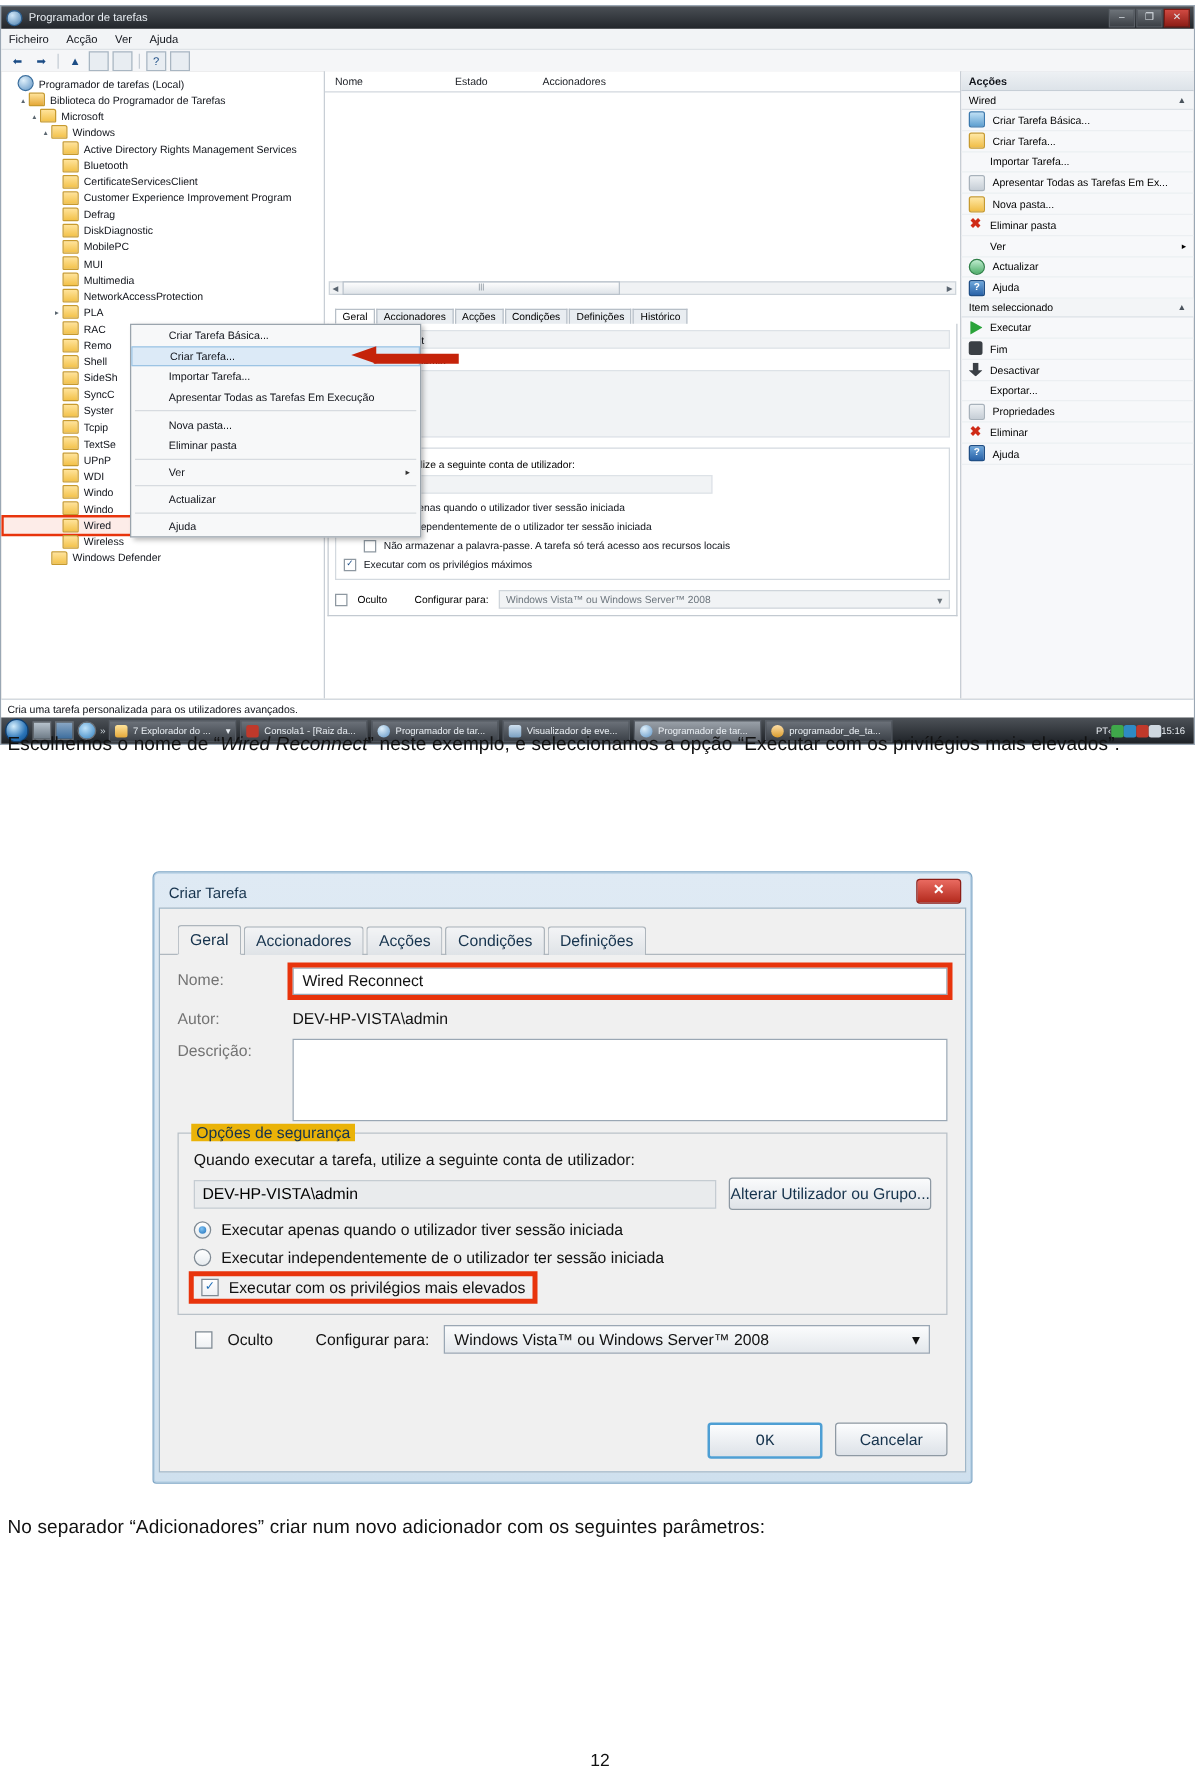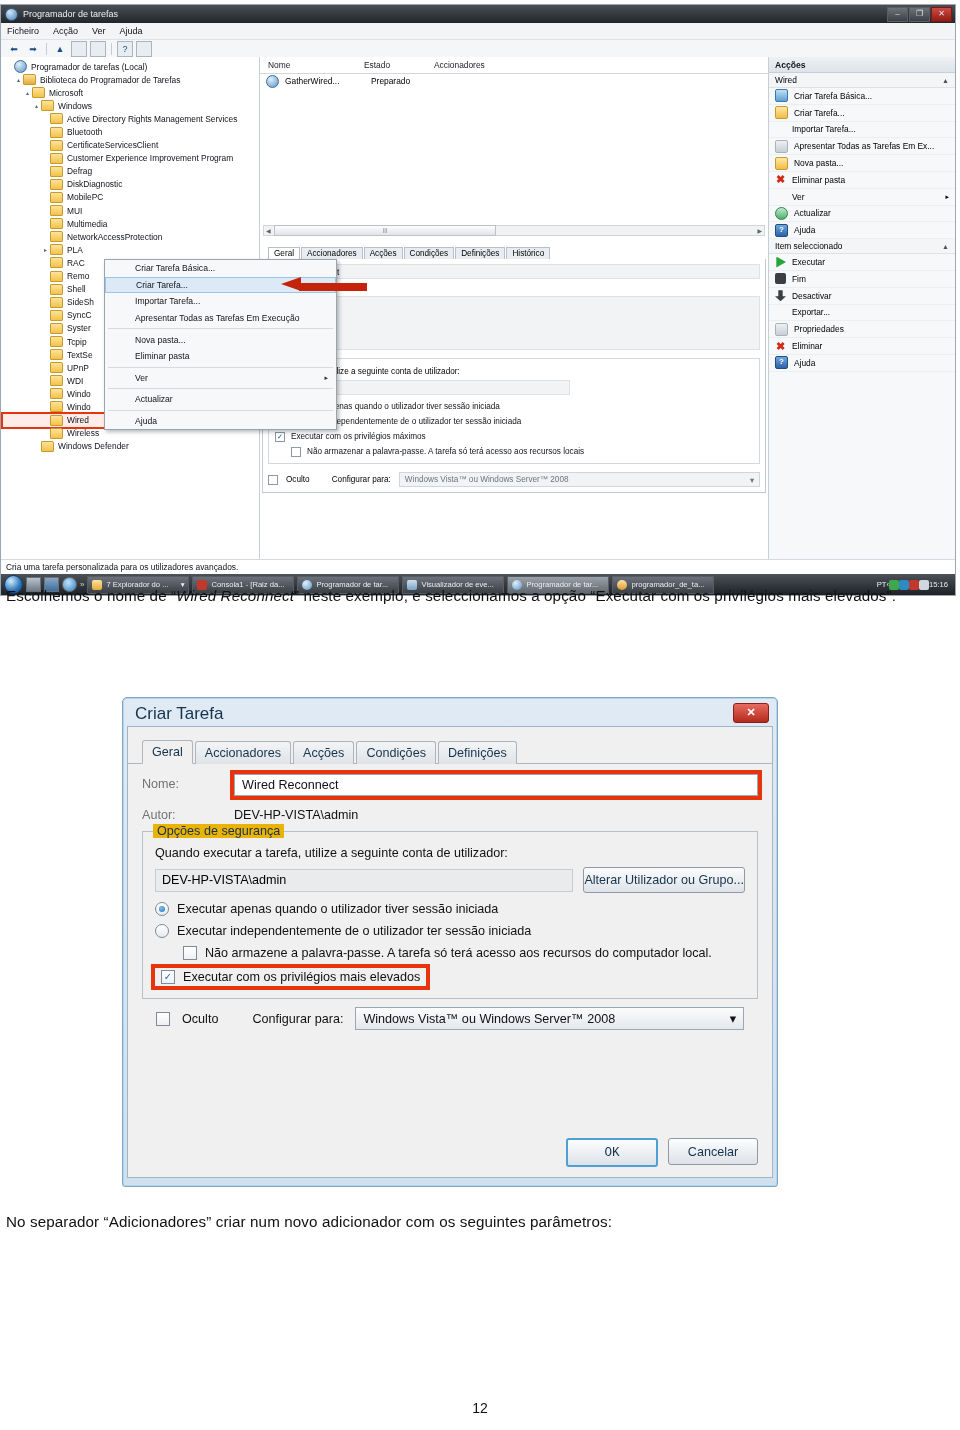--- a/index.html
+++ b/index.html
@@ -151,21 +151,21 @@
 
   
   .para{position:absolute;font-size:15.2px;line-height:24px;color:#111;letter-spacing:.1px;}
   .para i{font-style:italic;}
 
   
   .shot2{position:absolute;left:122px;top:697px;width:656px;height:490px;
          background:linear-gradient(#dfeaf4,#cfe0ee);border:1px solid #7ea6c6;
          border-radius:5px 5px 3px 3px;box-shadow:0 0 0 1px #b9d2e6 inset;box-sizing:border-box;padding:4px;}
   .d2-title{height:24px;display:flex;align-items:center;padding:0 4px 0 8px;position:relative;}
-  .d2-title .t{font-size:17px;color:#16334d;}
+  .d2-title .t{font-size:12px;color:#16334d;}
   .d2-close{position:absolute;right:4px;top:1px;width:34px;height:18px;border-radius:3px;
             background:linear-gradient(#e96a60,#b32a1d);border:1px solid #8d1d16;
             color:#fff;font-size:11px;text-align:center;line-height:17px;font-weight:bold;}
   .d2-inner{background:#f0f0f0;border:1px solid #9fb6c8;height:452px;box-sizing:border-box;
             position:relative;padding:0;}
   .d2-tabs{display:flex;align-items:flex-end;height:28px;padding-left:14px;padding-top:8px;
            border-bottom:1px solid #b0b8bf;}
   .d2-tab{font-size:12.6px;padding:4px 9px 4px;border:1px solid #adb5bc;border-bottom:none;
           background:linear-gradient(#f3f4f6,#dfe3e7);border-radius:3px 3px 0 0;margin-right:2px;
           color:#16334d;position:relative;top:1px;}
@@ -397,25 +397,20 @@
           </div>
         </div>
     </div>
 
     <div class="pane-mid">
       <div class="lv-head">
         <span style="width:88px">Nome</span>
         <span style="width:62px">Estado</span>
         <span>Accionadores</span>
       </div>
-      <div class="lv-row">
-        <span class="ficon clock" style="margin-right:2px"></span>
-        <span style="width:82px">GatherWired...</span>
-        <span>Preparado</span>
-      </div>
 
       <div class="hscroll" style="top:168px;">
         <span style="padding-left:2px">◀</span>
         <span class="thumb" style="left:10px;width:220px;">|||</span>
         <span style="padding-right:2px">▶</span>
       </div>
 
       <div class="mini-dlg" style="top:188px;left:2px;right:2px;bottom:2px;">
         <div class="mtabs" id="mini-tabs">
             <span class="mt on">Geral</span>
@@ -434,27 +429,27 @@
             <div style="font-size:8.2px;margin-bottom:4px;">cutar a tarefa, utilize a seguinte conta de utilizador:</div>
             <div class="mfield" style="width:60%">A\admin</div>
             <div class="mopt" style="margin-top:4px">
               <span class="radio on"></span>
               <span>Executar apenas quando o utilizador tiver sessão iniciada</span>
             </div>
             <div class="mopt">
               <span class="radio"></span>
               <span>Executar independentemente de o utilizador ter sessão iniciada</span>
             </div>
+            <div class="mopt" style="padding-left:16px">
+              <span class="chk"></span>
+              <span>Não armazenar a palavra-passe. A tarefa só terá acesso aos recursos locais</span>
+            </div>
             <div class="mopt">
               <span class="chk">✓</span>
               <span>Executar com os privilégios máximos</span>
-            </div>
-            <div class="mopt" style="padding-left:16px">
-              <span class="chk"></span>
-              <span>Não armazenar a palavra-passe. A tarefa só terá acesso aos recursos locais</span>
             </div>
           </div>
           <div class="mfoot">
             <span class="chk"></span>
             <span>Oculto</span>
             <span style="margin-left:14px">Configurar para:</span>
             <span class="mcombo">
               <span>Windows Vista™ ou Windows Server™ 2008</span>
               <span>▾</span>
             </span>
@@ -652,40 +647,40 @@
 
     <div class="d2-pad">
       <div class="row">
         <span class="lbl">Nome:</span>
         <span class="txtin hi">Wired Reconnect</span>
       </div>
       <div class="row">
         <span class="lbl">Autor:</span>
         <span class="statictxt">DEV-HP-VISTA\admin</span>
       </div>
+      <div class="row">
+        <span class="lbl">Descrição:</span>
+        <span class="area"></span>
+      </div>
 
       <div class="grp">
         <span class="gtt">Opções de segurança</span>
         <div class="gq">Quando executar a tarefa, utilize a seguinte conta de utilizador:</div>
         <div class="userrow">
           <span class="userbox">DEV-HP-VISTA\admin</span>
           <span class="btn">Alterar Utilizador ou Grupo...</span>
         </div>
         <div class="optrow">
           <span class="r2 on"></span>
           <span>Executar apenas quando o utilizador tiver sessão iniciada</span>
         </div>
         <div class="optrow">
           <span class="r2"></span>
           <span>Executar independentemente de o utilizador ter sessão iniciada</span>
         </div>
-        <div class="optrow ind">
-          <span class="c2"></span>
-          <span>Não armazene a palavra-passe. A tarefa só terá acesso aos recursos do computador local.</span>
-        </div>
         <div class="optrow" style="margin-bottom:2px;">
           <span class="hiback">
             <span class="c2">✓</span>
             <span>Executar com os privilégios mais elevados</span>
           </span>
         </div>
       </div>
 
       <div class="d2-foot">
         <span class="c2"></span>

